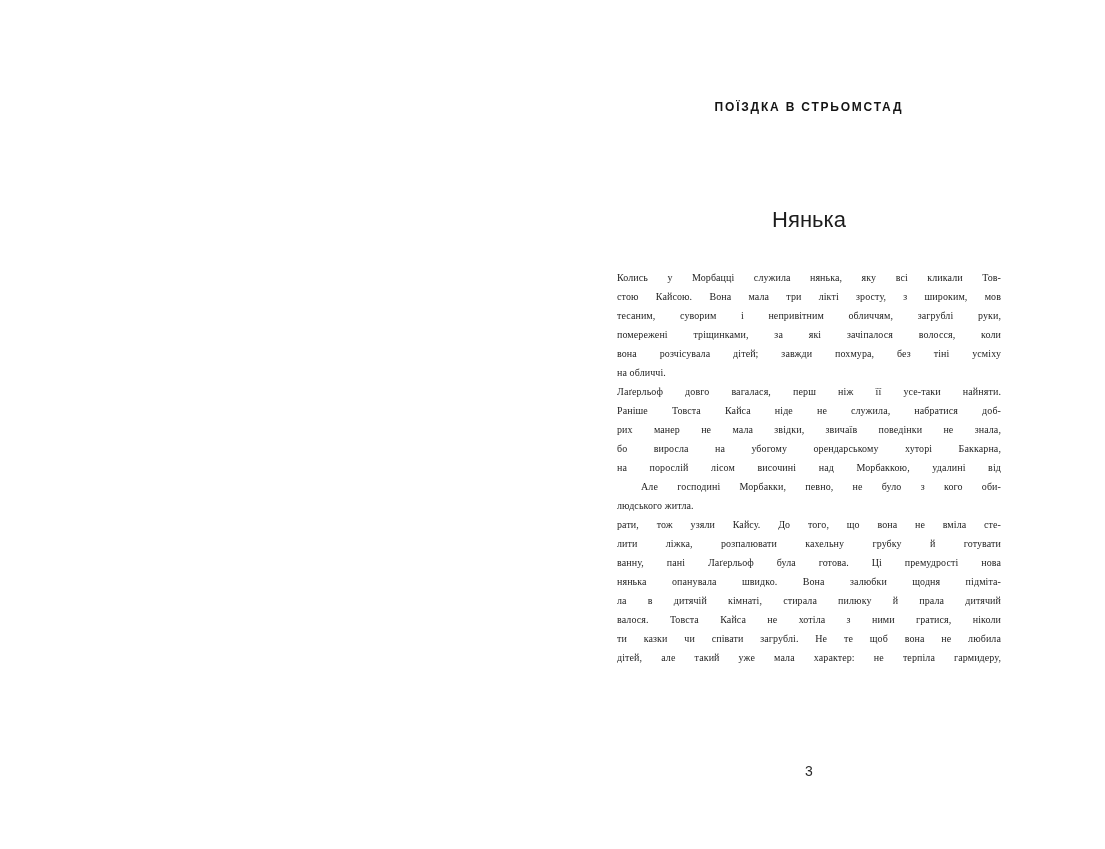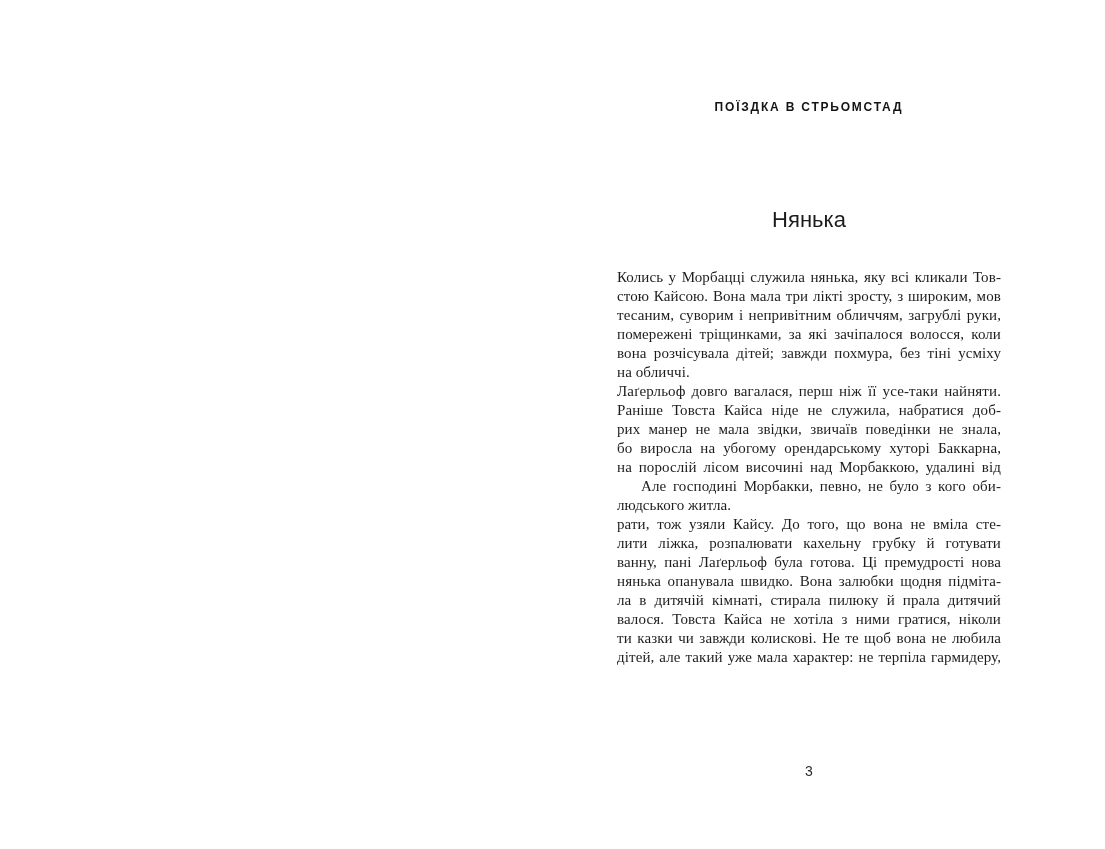--- a/index.html
+++ b/index.html
@@ -44,21 +44,21 @@
     font-weight: 400;
     font-size: 22px;
     color: #1c1c1c;
   }
   .body-text {
     position: absolute;
     left: 0;
     top: 268px;
     width: 384px;
     font-family: "Liberation Serif", "DejaVu Serif", serif;
-    font-size: 15px;
+    font-size: 10px;
     line-height: 19px;
     color: #1d1d1d;
     letter-spacing: 0.1px;
   }
   .line {
     height: 19px;
     overflow: hidden;
     text-align: justify;
     text-align-last: justify;
   }
@@ -99,18 +99,18 @@
         <div class="line">бо виросла на убогому орендарському хуторі Баккарна,</div>
         <div class="line">на порослій лісом височині над Морбаккою, удалині від</div>
         <div class="line indent">Але господині Морбакки, певно, не було з кого оби-</div>
         <div class="line flush">людського житла.</div>
         <div class="line">рати, тож узяли Кайсу. До того, що вона не вміла сте-</div>
         <div class="line">лити ліжка, розпалювати кахельну грубку й готувати</div>
         <div class="line">ванну, пані Лаґерльоф була готова. Ці премудрості нова</div>
         <div class="line">нянька опанувала швидко. Вона залюбки щодня підміта-</div>
         <div class="line">ла в дитячій кімнаті, стирала пилюку й прала дитячий</div>
         <div class="line">валося. Товста Кайса не хотіла з ними гратися, ніколи</div>
-        <div class="line">ти казки чи завжди колискові. Не те щоб вона не любила</div>
+        <div class="line">ти казки чи співати загрублі. Не те щоб вона не любила</div>
         <div class="line">дітей, але такий уже мала характер: не терпіла гармидеру,</div>
       </div>
     <div class="folio">3</div>
   </div>
 </div>
 
 </body></html>

